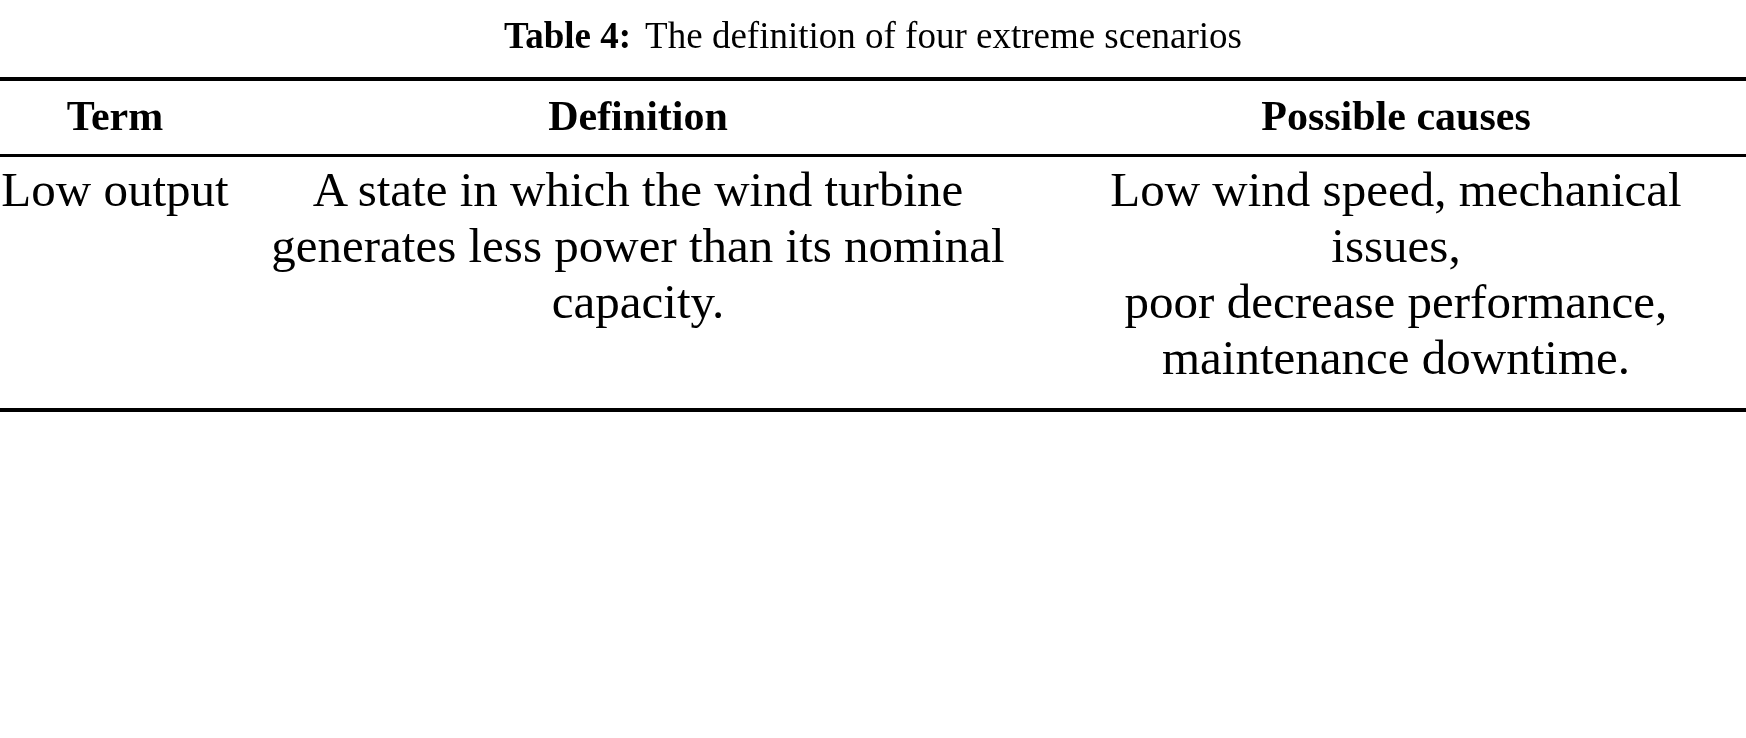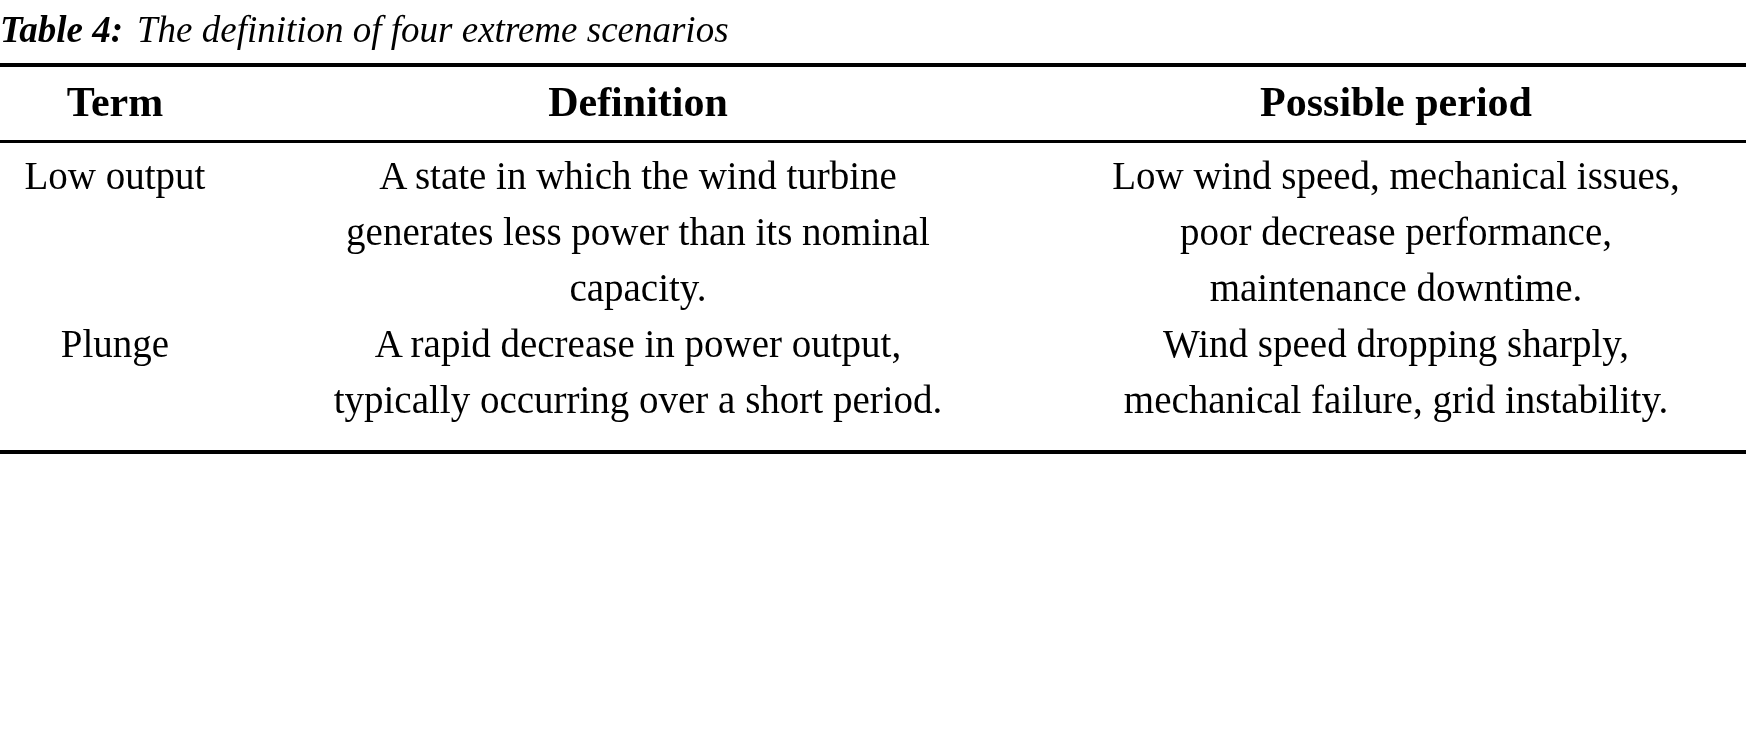--- a/index.html
+++ b/index.html
@@ -12,53 +12,52 @@
     height: 738px;
     overflow: hidden;
     font-family: "Liberation Serif", "DejaVu Serif", serif;
     color: #000000;
   }
   .page {
     width: 1746px;
     height: 738px;
   }
   .caption {
-    text-align: left;
+    text-align: center;
     font-size: 37px;
     line-height: 54px;
-    margin-top: 3px;
+    margin-top: 9px;
     white-space: nowrap;
-    font-style: italic;
   }
   .caption .caption-label {
     font-weight: bold;
     margin-right: 14px;
   }
   table.scenario-table {
     width: 1746px;
     border-collapse: collapse;
     table-layout: fixed;
-    margin-top: 6px;
+    margin-top: 14px;
     border-top: 4px solid #000000;
     border-bottom: 4px solid #000000;
   }
   col.col-term  { width: 230px; }
   col.col-def   { width: 816px; }
   col.col-cause { width: 700px; }
   thead th {
     font-size: 42px;
     font-weight: bold;
     text-align: center;
     vertical-align: middle;
     padding: 9px 0 12px 0;
     border-bottom: 3px solid #000000;
     line-height: 52px;
   }
   tbody td {
-    font-size: 39px;
+    font-size: 49px;
     line-height: 56px;
     text-align: center;
     vertical-align: top;
     padding: 0;
     white-space: pre-line;
   }
   tbody tr:first-child td {
     padding-top: 5px;
   }
   tbody tr:last-child td {
@@ -77,36 +76,29 @@
   <table class="scenario-table">
     <colgroup>
       <col class="col-term">
       <col class="col-def">
       <col class="col-cause">
     </colgroup>
     <thead>
       <tr>
         <th>Term</th>
         <th>Definition</th>
-        <th>Possible period</th>
+        <th>Possible causes</th>
       </tr>
     </thead>
     <tbody>
       <tr>
         <td>Low output</td>
         <td>A state in which the wind turbine
 generates less power than its nominal
 capacity.</td>
         <td>Low wind speed, mechanical issues,
 poor decrease performance,
 maintenance downtime.</td>
       </tr>
-      <tr>
-        <td>Plunge</td>
-        <td>A rapid decrease in power output,
-typically occurring over a short period.</td>
-        <td>Wind speed dropping sharply,
-mechanical failure, grid instability.</td>
-      </tr>
     </tbody>
   </table>
 
 </div>
 
 </body></html>

